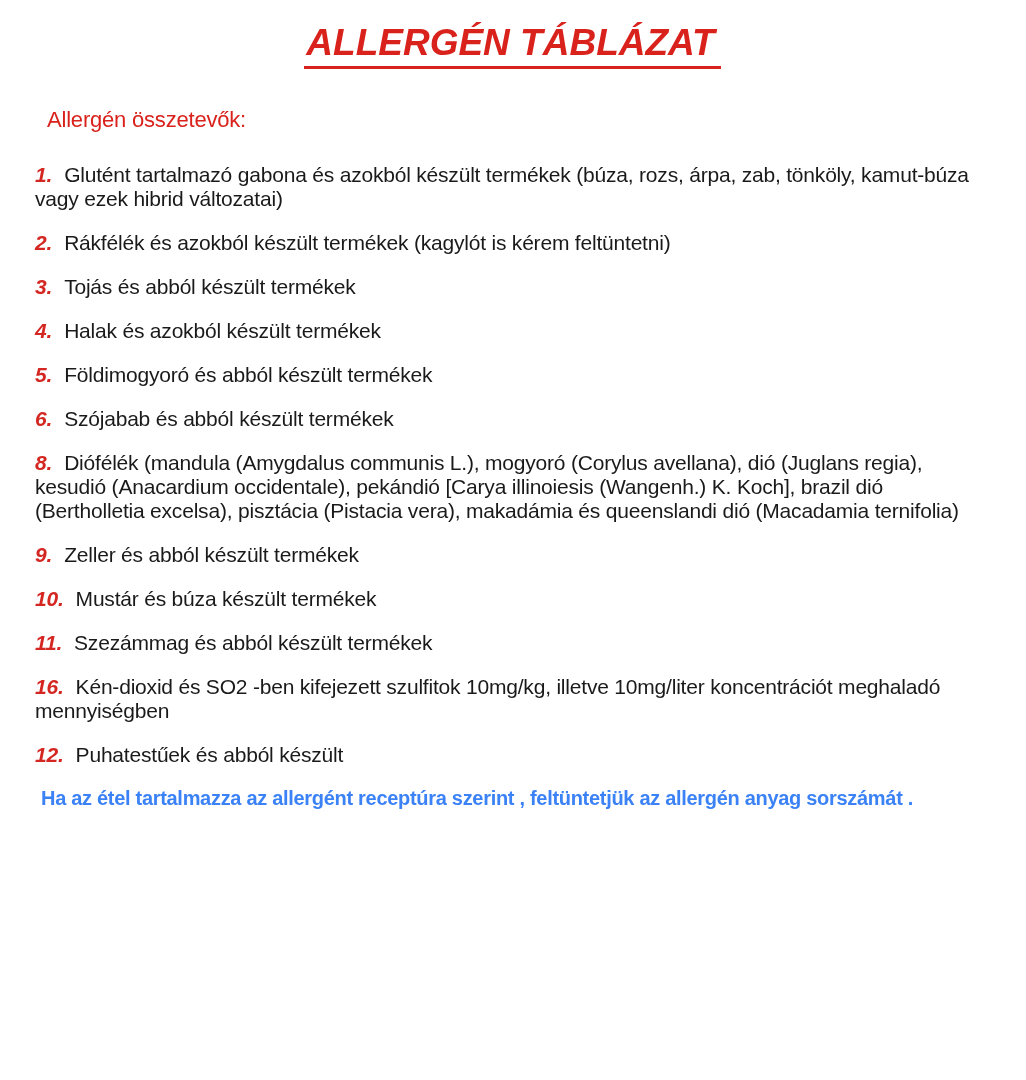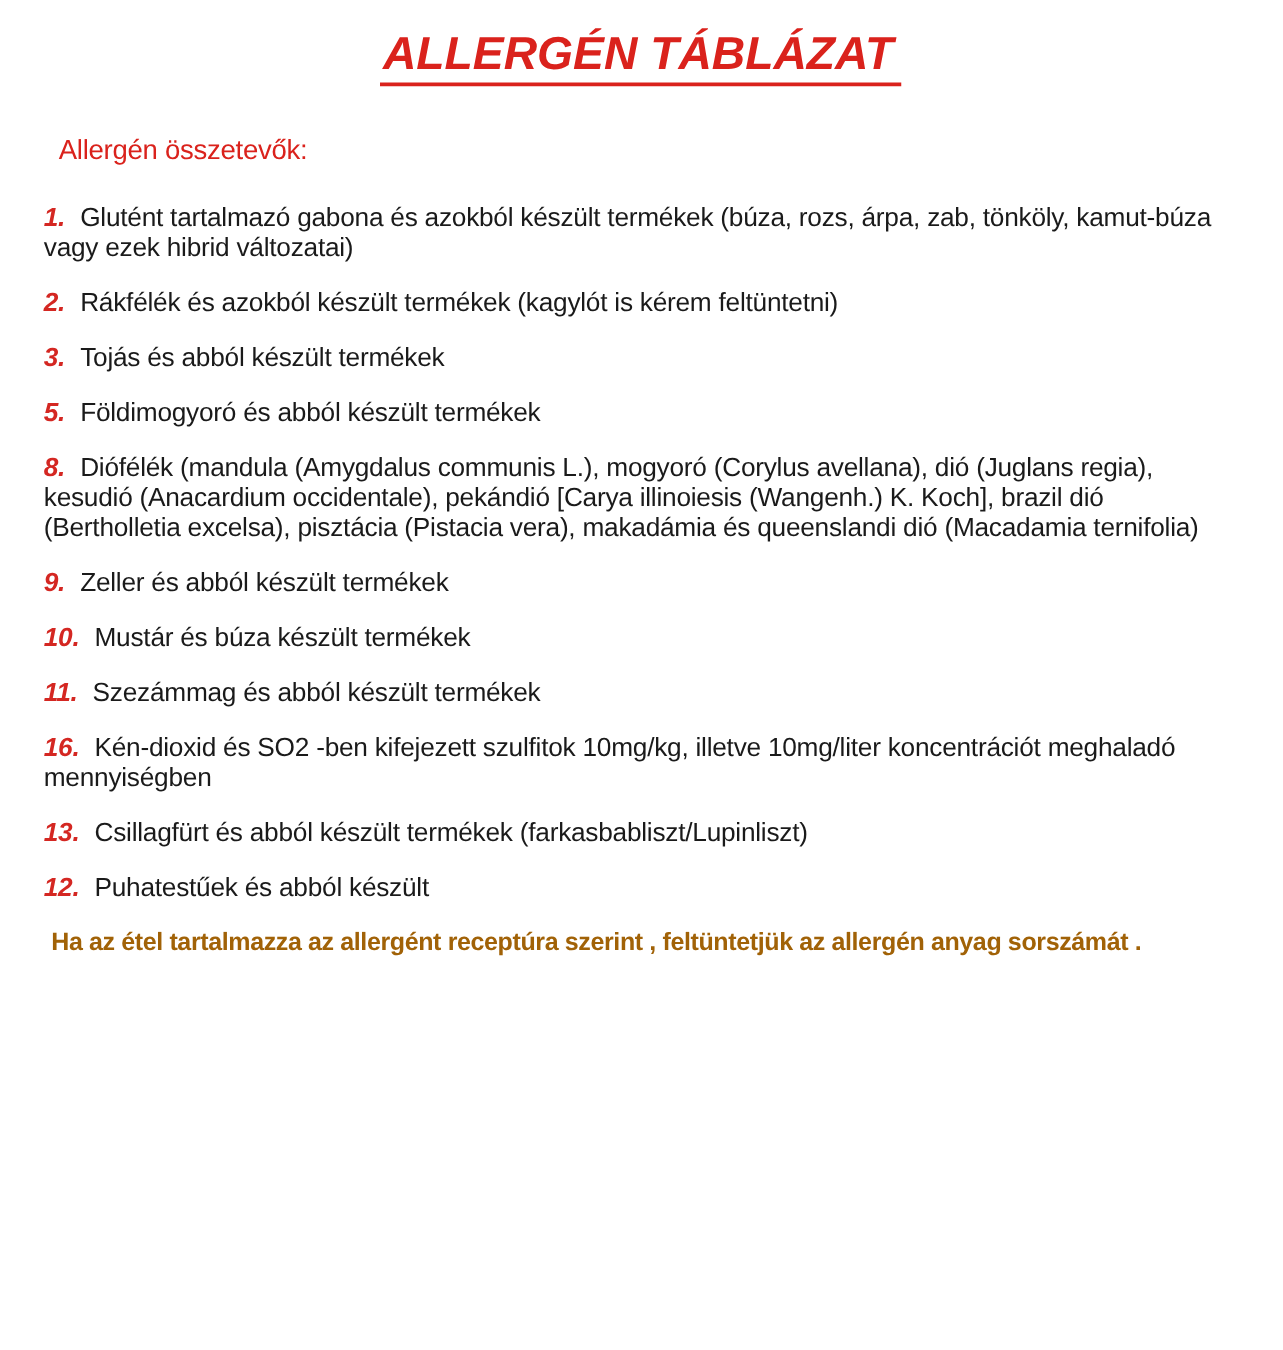--- a/index.html
+++ b/index.html
@@ -54,44 +54,45 @@
   .item-number {
     color: #d42722;
     font-weight: 700;
     font-style: italic;
     margin-right: 12px;
   }
   .doc-footer {
     margin: 8px 0 0 6px;
     font-size: 20px;
     font-weight: 700;
-    color: #a16207;
+    color: #3b82f6;
     letter-spacing: -0.3px;
   }
 </style>
 </head>
 <body>
 
 <div class="page">
 
   <div class="title-wrap">
     <h1 class="doc-title">ALLERGÉN TÁBLÁZAT</h1>
   </div>
 
   <p class="section-heading">Allergén összetevők:</p>
 
   <div class="allergen-list">
     <p class="allergen-item"><span class="item-number">1.</span><span>Glutént tartalmazó gabona és azokból készült termékek (búza, rozs, árpa, zab, tönköly, kamut-búza vagy ezek hibrid változatai)</span></p>
     <p class="allergen-item"><span class="item-number">2.</span><span>Rákfélék és azokból készült termékek (kagylót is kérem feltüntetni)</span></p>
     <p class="allergen-item"><span class="item-number">3.</span><span>Tojás és abból készült termékek</span></p>
+    <p class="allergen-item"><span class="item-number">4.</span><span>Halak és azokból készült termékek</span></p>
     <p class="allergen-item"><span class="item-number">5.</span><span>Földimogyoró és abból készült termékek</span></p>
+    <p class="allergen-item"><span class="item-number">6.</span><span>Szójabab és abból készült termékek</span></p>
     <p class="allergen-item"><span class="item-number">8.</span><span>Diófélék (mandula (Amygdalus communis L.), mogyoró (Corylus avellana), dió (Juglans regia), kesudió (Anacardium occidentale), pekándió [Carya illinoiesis (Wangenh.) K. Koch], brazil dió (Bertholletia excelsa), pisztácia (Pistacia vera), makadámia és queenslandi dió (Macadamia ternifolia)</span></p>
     <p class="allergen-item"><span class="item-number">9.</span><span>Zeller és abból készült termékek</span></p>
     <p class="allergen-item"><span class="item-number">10.</span><span>Mustár és búza készült termékek</span></p>
     <p class="allergen-item"><span class="item-number">11.</span><span>Szezámmag és abból készült termékek</span></p>
     <p class="allergen-item"><span class="item-number">16.</span><span>Kén-dioxid és SO2 -ben kifejezett szulfitok 10mg/kg, illetve 10mg/liter koncentrációt meghaladó mennyiségben</span></p>
-    <p class="allergen-item"><span class="item-number">13.</span><span>Csillagfürt és abból készült termékek (farkasbabliszt/Lupinliszt)</span></p>
     <p class="allergen-item"><span class="item-number">12.</span><span>Puhatestűek és abból készült</span></p>
   </div>
 
   <p class="doc-footer">Ha az étel tartalmazza az allergént receptúra szerint , feltüntetjük az allergén anyag sorszámát .</p>
 
 </div>
 
 </body></html>

